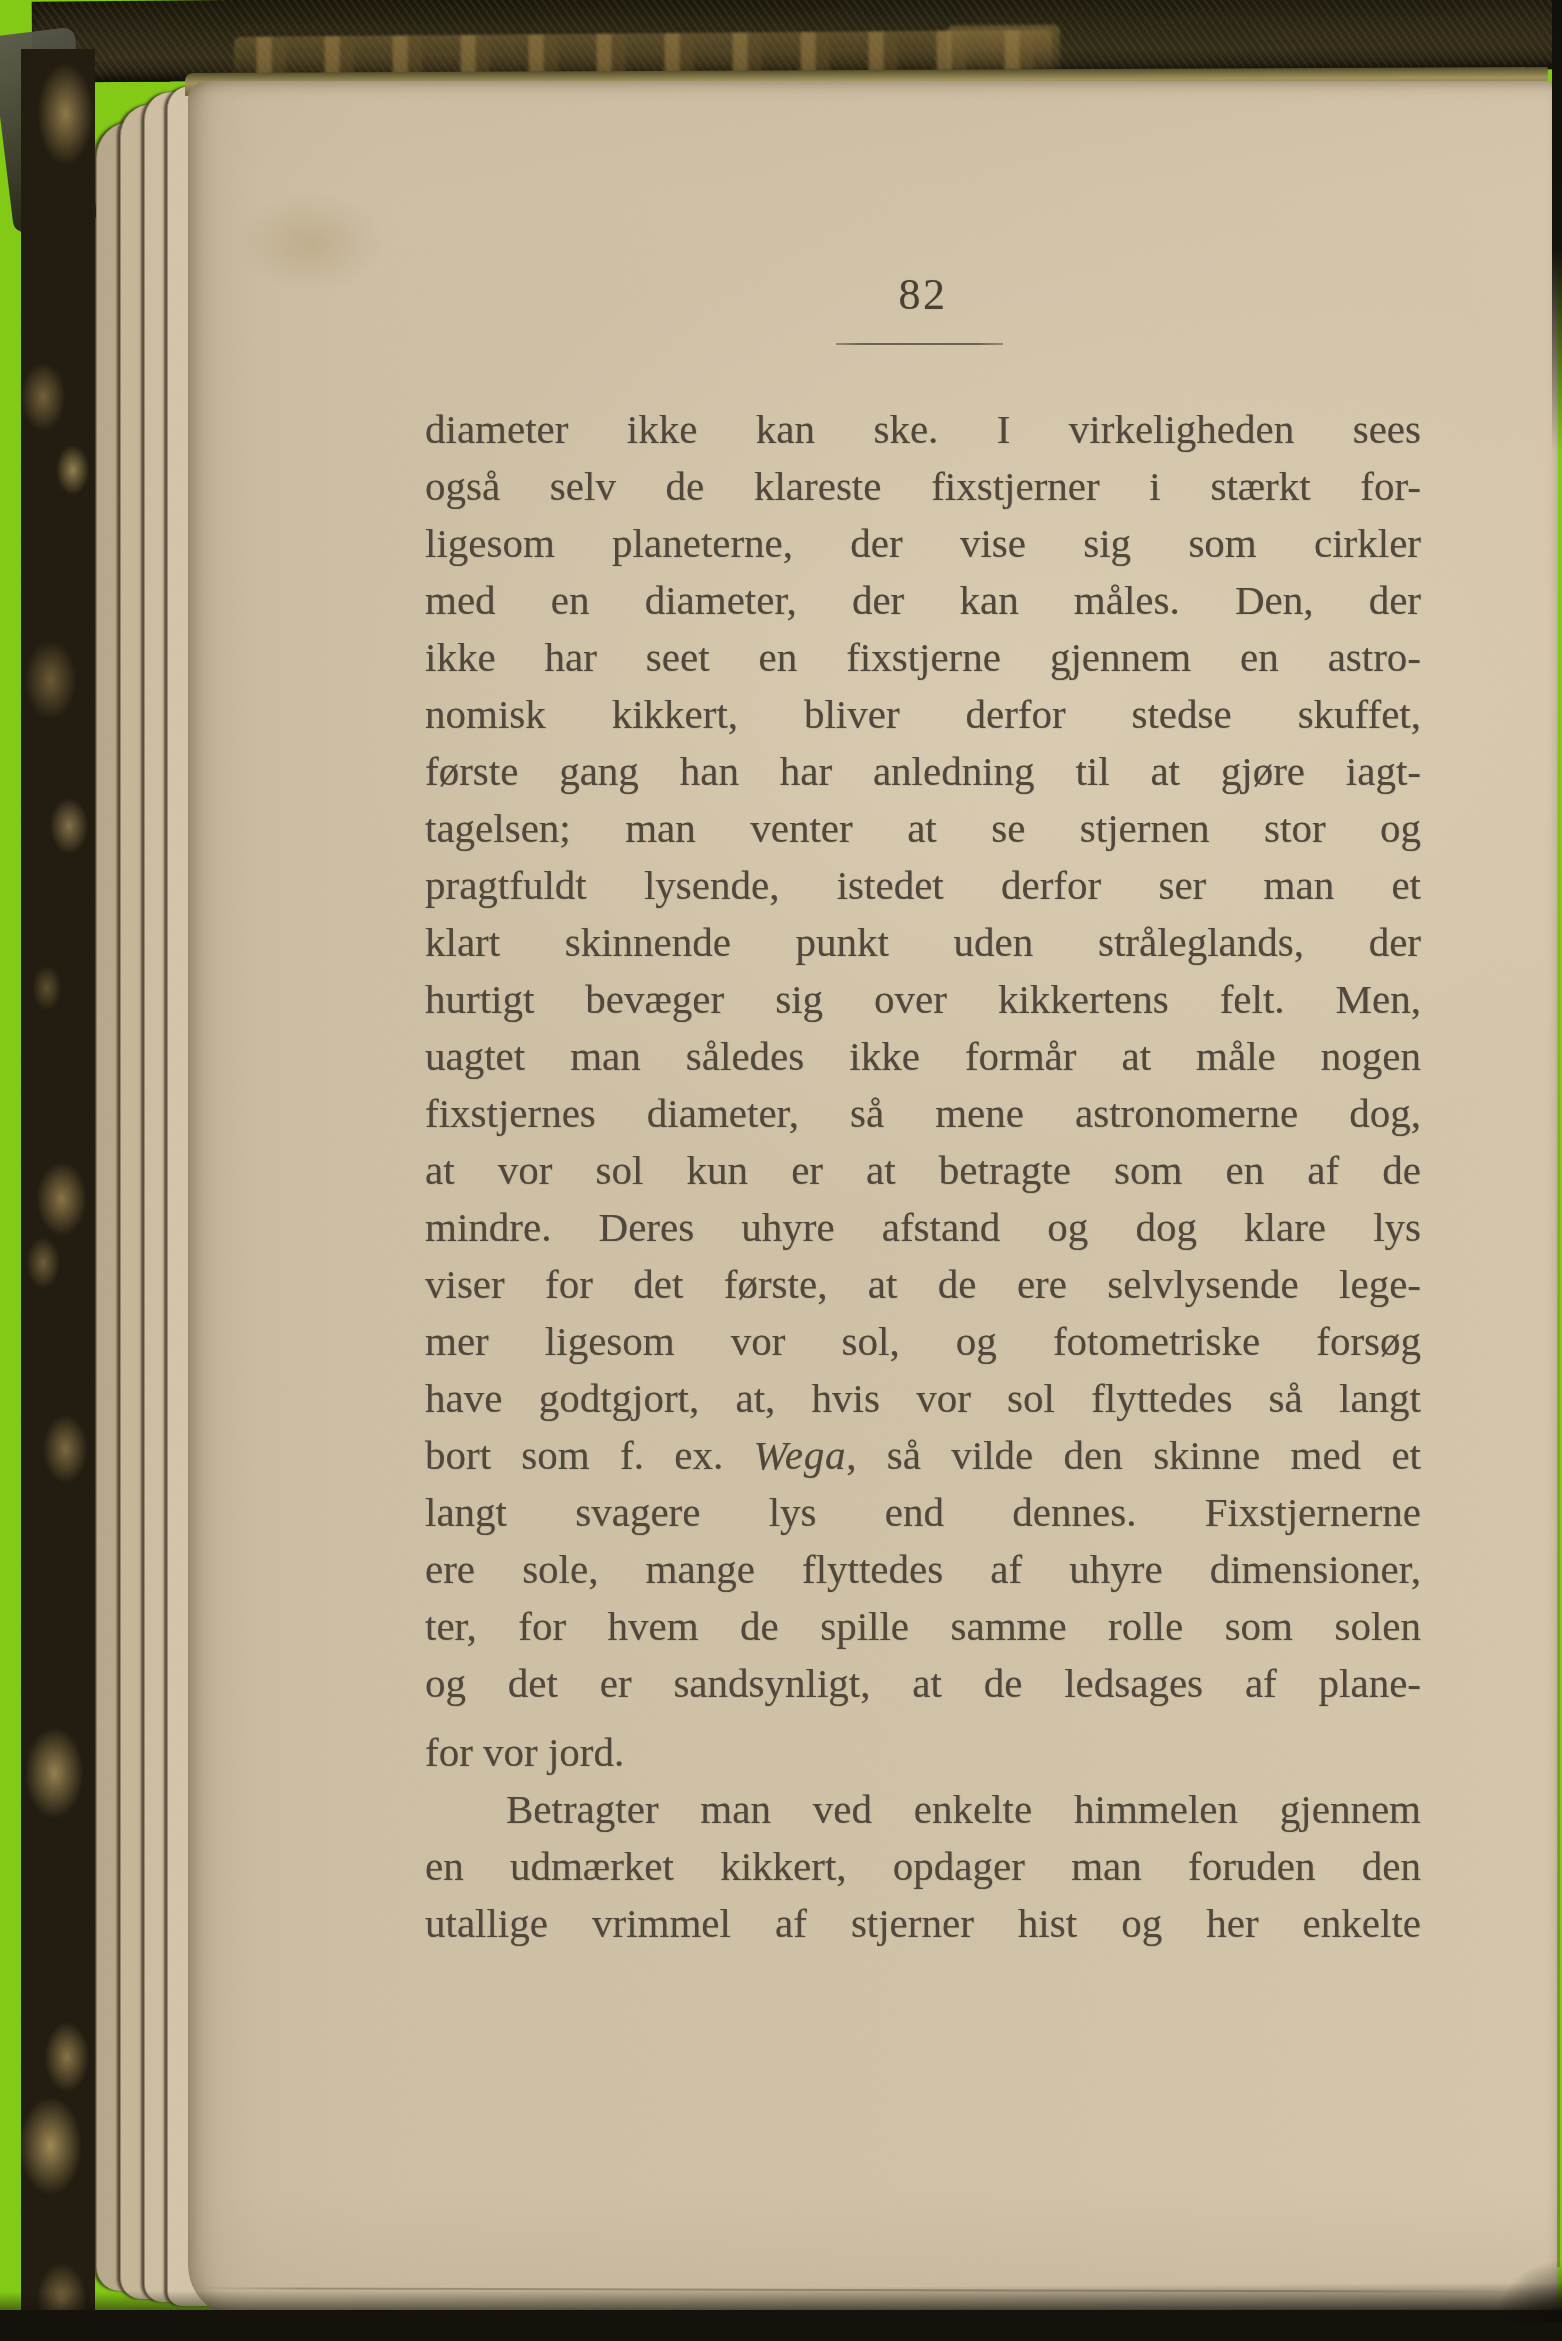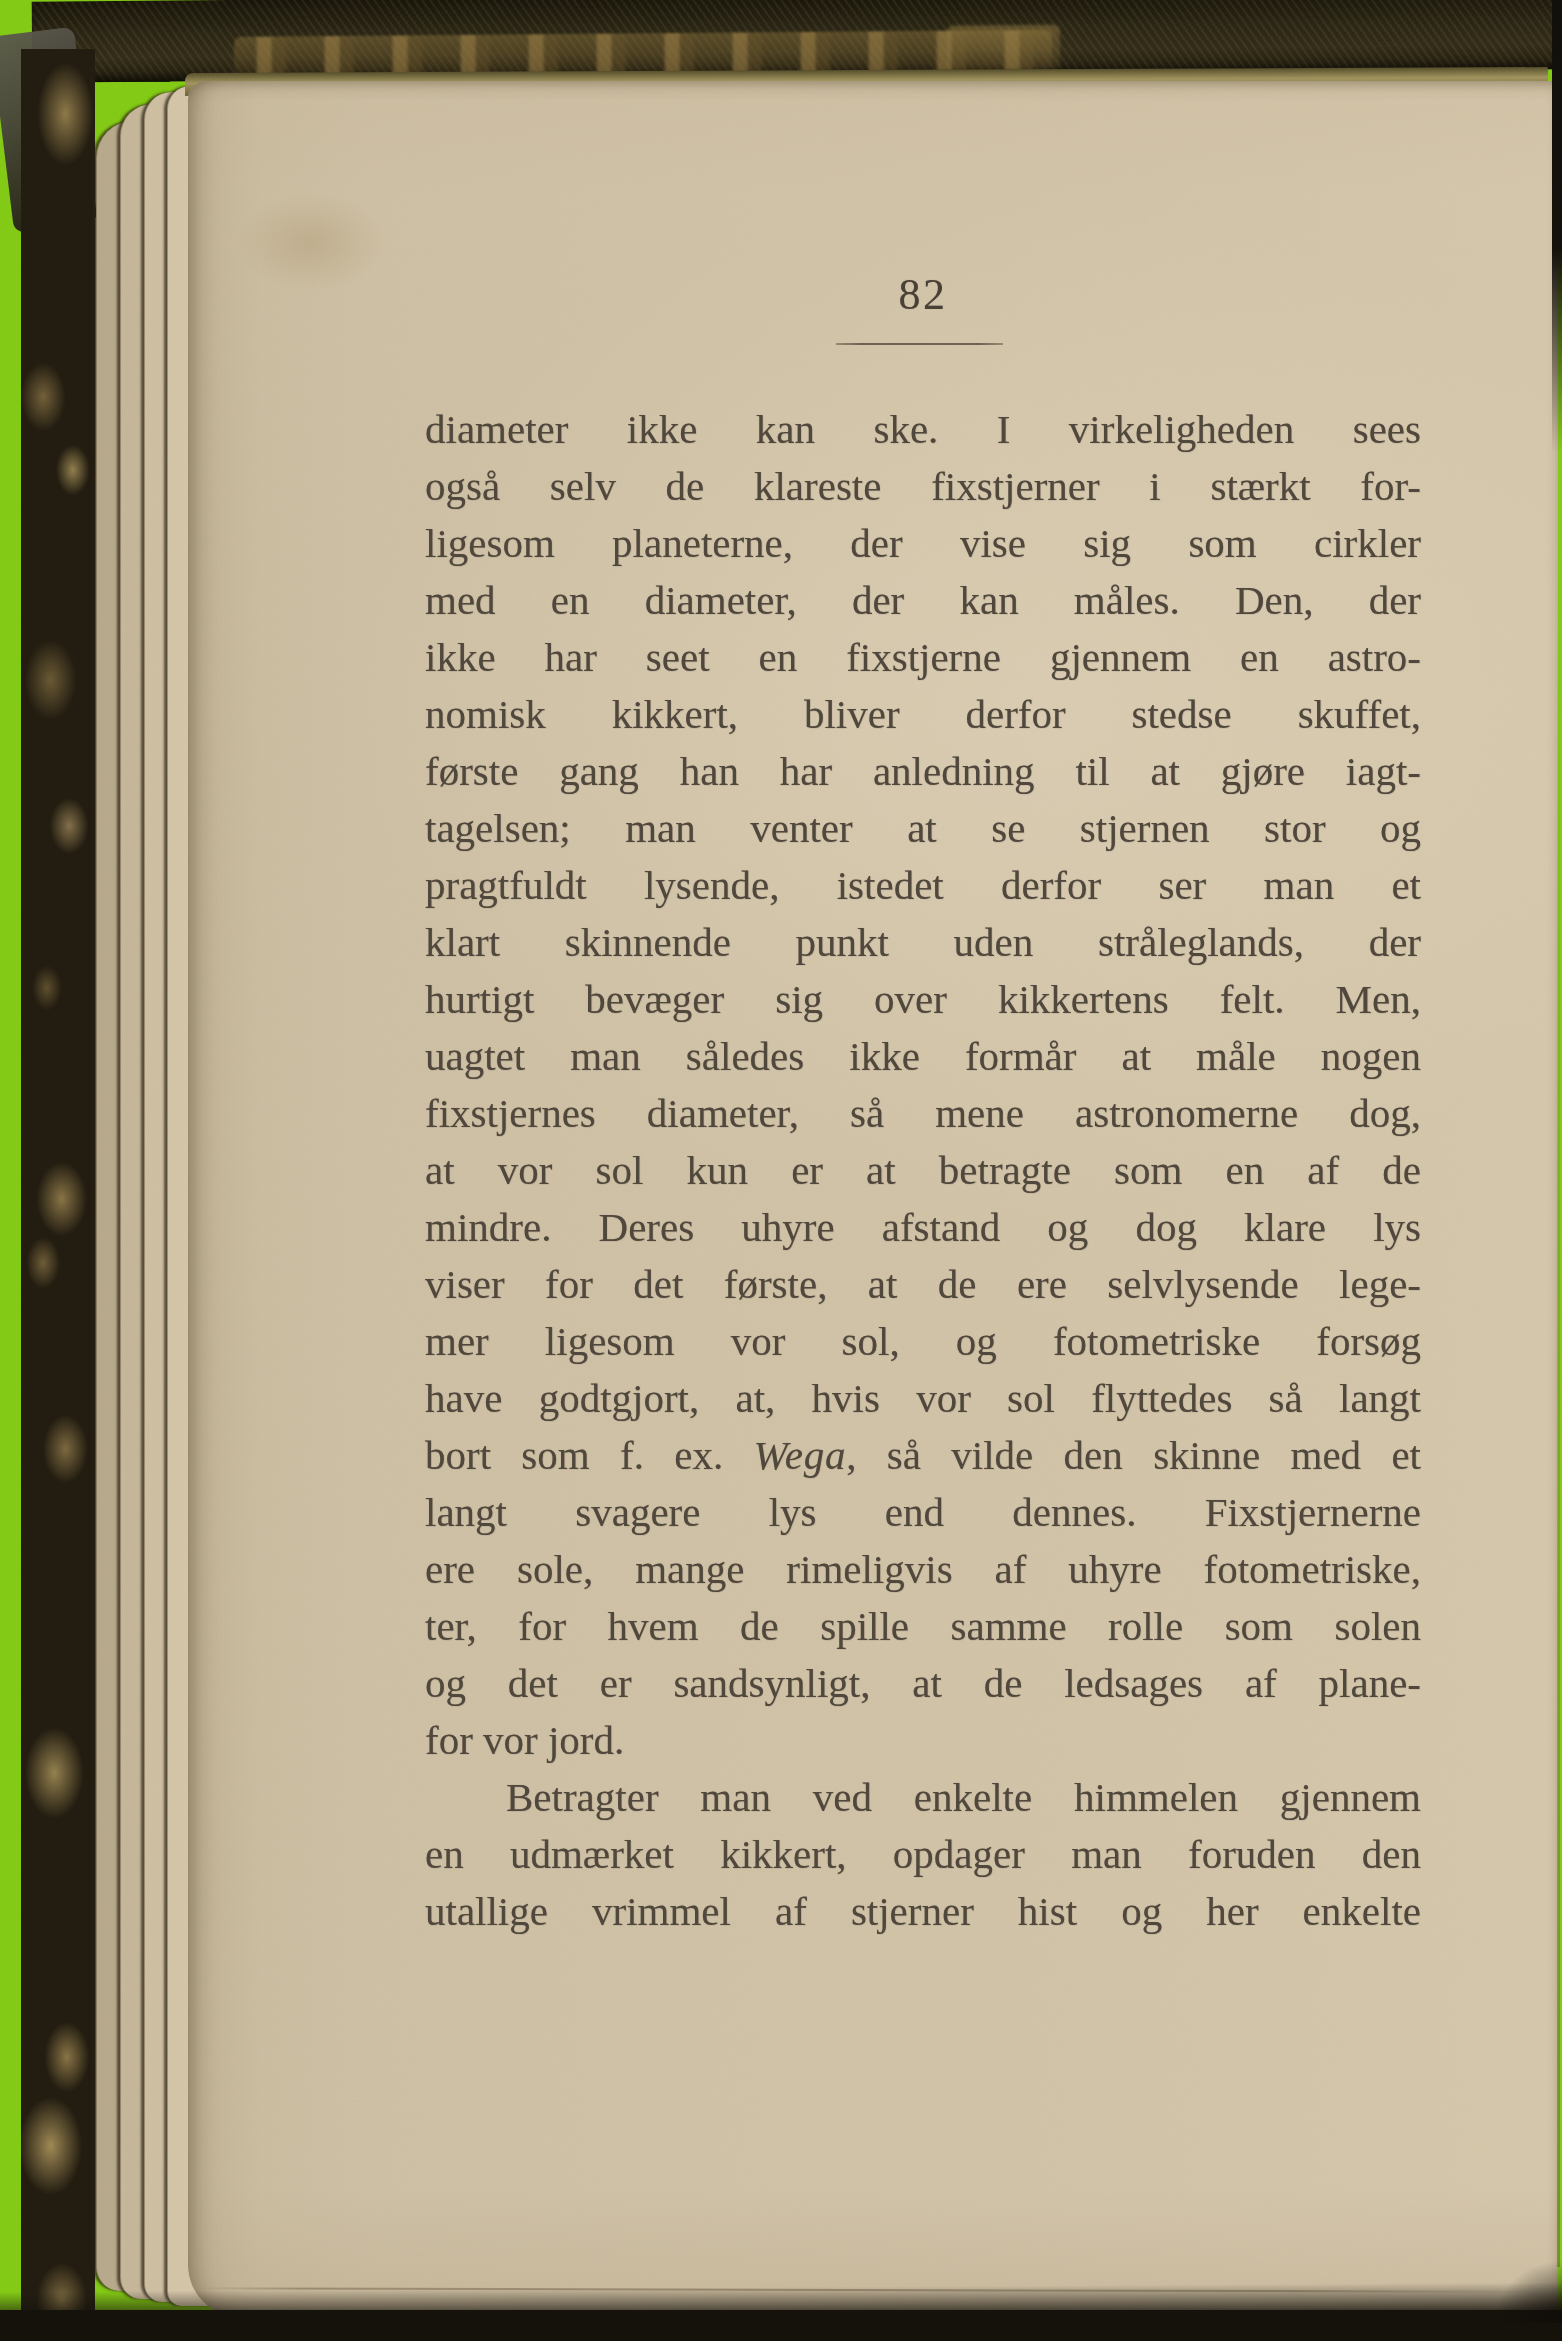--- a/index.html
+++ b/index.html
@@ -112,21 +112,21 @@
   .text-block{
     left:237px;top:320px;width:996px;
     font-size:41px;line-height:57px;color:#51483d;
     text-shadow:0 0 0.8px rgba(81,72,61,0.4), 0.8px 0.8px 0 rgba(81,72,61,0.08);
   }
   .text-block .line{
     position:relative;display:block;white-space:nowrap;
     text-align:justify;text-align-last:justify;text-justify:inter-word;
     height:57px;
   }
-  .text-block .line.lastline{text-align-last:left;}
+  .text-block .line.lastline{text-align-last:left;margin-top:12px;}
   .text-block .line.indent{text-indent:81px;}
   .text-block .it{font-style:italic;letter-spacing:0.8px;position:static;}
   .text-block .line span{position:static;}
 
   
   .right-sliver{
     right:0;top:0;width:9.7px;height:453px;
     background:linear-gradient(180deg,#12100a 0,#15120c 55%, rgba(18,16,10,0) 100%);
   }
   .right-edge-line{
@@ -183,21 +183,21 @@
         <div class="line"><span>hurtigt bevæger sig over kikkertens felt. Men,</span></div>
         <div class="line"><span>uagtet man således ikke formår at måle nogen</span></div>
         <div class="line"><span>fixstjernes diameter, så mene astronomerne dog,</span></div>
         <div class="line"><span>at vor sol kun er at betragte som en af de</span></div>
         <div class="line"><span>mindre. Deres uhyre afstand og dog klare lys</span></div>
         <div class="line"><span>viser for det første, at de ere selvlysende lege-</span></div>
         <div class="line"><span>mer ligesom vor sol, og fotometriske forsøg</span></div>
         <div class="line"><span>have godtgjort, at, hvis vor sol flyttedes så langt</span></div>
         <div class="line"><span>bort som f. ex. </span><span class="it">Wega</span><span>, så vilde den skinne med et</span></div>
         <div class="line"><span>langt svagere lys end dennes. Fixstjernerne</span></div>
-        <div class="line"><span>ere sole, mange rimeligvis af uhyre fotometriske,</span></div>
+        <div class="line"><span>ere sole, mange flyttedes af uhyre dimensioner,</span></div>
         <div class="line"><span>ter, for hvem de spille samme rolle som solen</span></div>
         <div class="line"><span>og det er sandsynligt, at de ledsages af plane-</span></div>
         <div class="line lastline"><span>for vor jord.</span></div>
         <div class="line indent"><span>Betragter man ved enkelte himmelen gjennem</span></div>
         <div class="line"><span>en udmærket kikkert, opdager man foruden den</span></div>
         <div class="line"><span>utallige vrimmel af stjerner hist og her enkelte</span></div>
       </div>
     <div class="crease"></div>
   </div>
 

